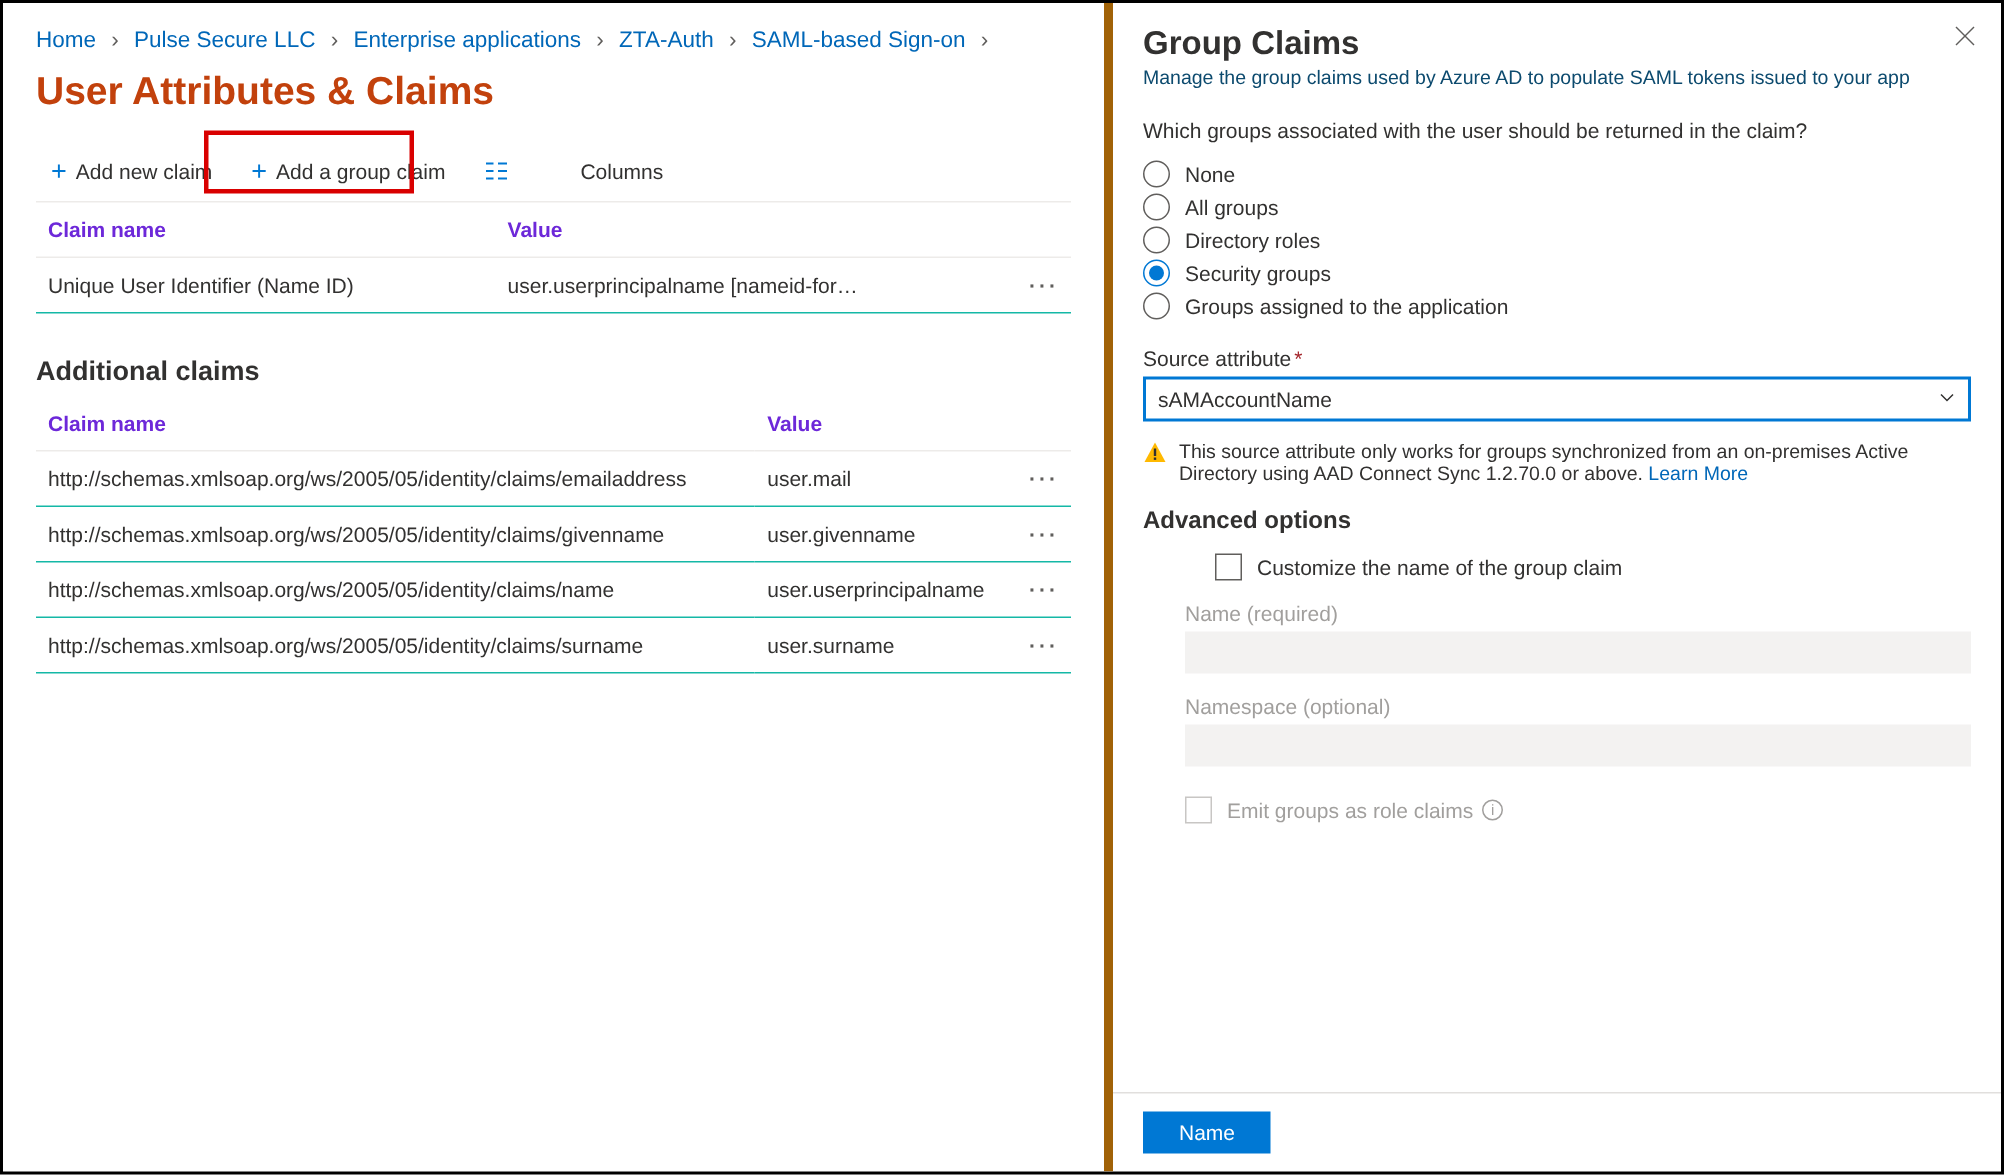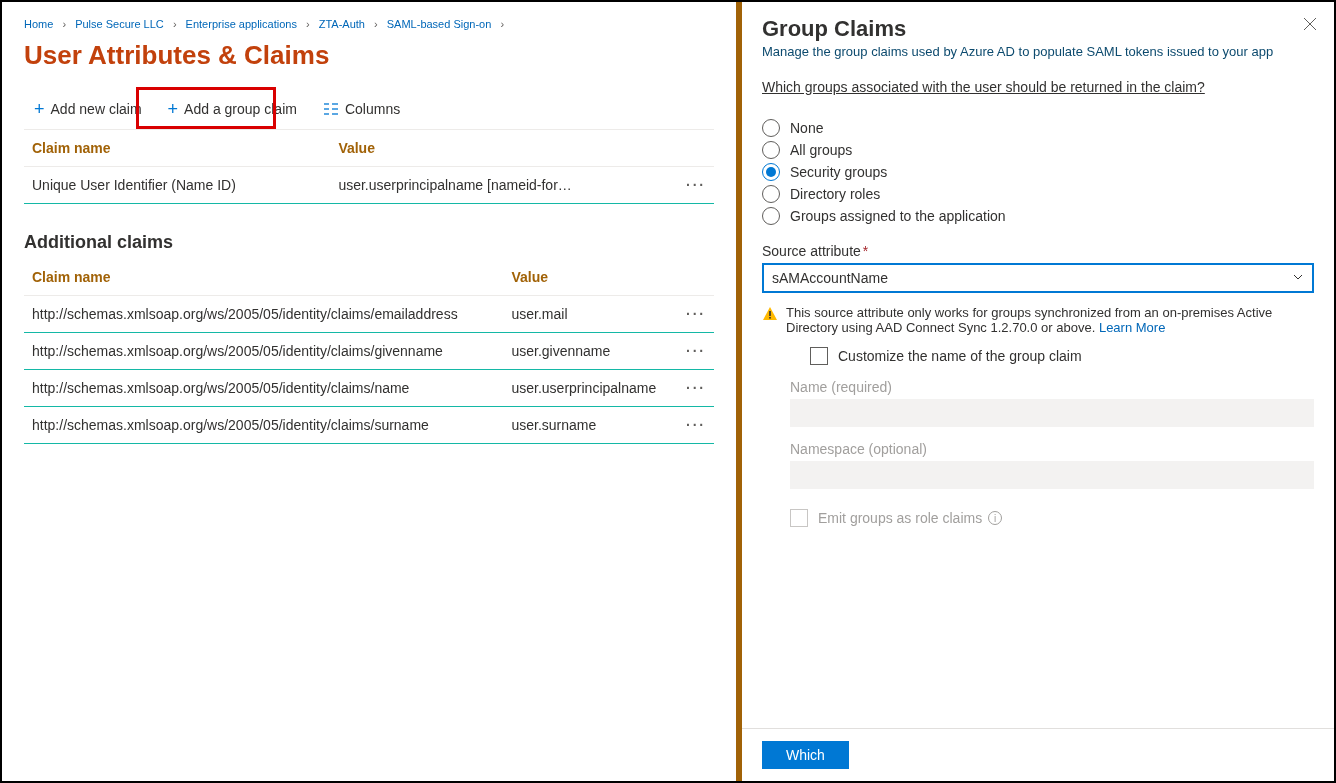--- a/index.html
+++ b/index.html
@@ -1,40 +1,40 @@
 <!DOCTYPE html>
 <html><head>
 <meta charset="utf-8">
 <style>
   * { box-sizing: border-box; }
   html, body { margin:0; padding:0; font-family: "Segoe UI", Arial, sans-serif; color:#323130; }
   body { width:1336px; height:783px; border:2px solid #000; position:relative; overflow:hidden; background:#fff; }
   .main { display:flex; width:100%; height:100%; }
   .left { flex:1; padding:10px 22px 0 22px; position:relative; }
   .right { width:598px; border-left:6px solid #a16207; display:flex; flex-direction:column; }
-  .breadcrumb { font-size:11px; color:#605e5c; padding:6px 0 10px 0; }
+  .breadcrumb { font-size:15px; color:#605e5c; padding:6px 0 10px 0; }
   .breadcrumb a { color:#0067b8; text-decoration:none; cursor:pointer; }
   .breadcrumb .sep { color:#605e5c; padding:0 6px; }
   h1.page-title { margin:0 0 24px 0; font-size:26px; font-weight:600; color:#c2410c; }
   .toolbar { display:flex; align-items:center; gap:0; border-bottom:1px solid #edebe9; padding-bottom:6px; }
   .toolbar .tbtn { display:flex; align-items:center; font-size:14px; color:#323130; padding:6px 10px; cursor:pointer; }
   .toolbar .tbtn .plus { color:#0078d4; font-size:18px; font-weight:400; margin-right:6px; line-height:14px; }
   .toolbar .tbtn .cols { color:#0078d4; margin-right:6px; display:inline-flex; }
   .highlight-box { position:absolute; border:3px solid #d90000; pointer-events:none; }
   .section-title { font-size:18px; font-weight:600; margin-top:28px; margin-bottom:6px; }
   table.claims { width:100%; border-collapse:collapse; }
-  table.claims th { text-align:left; font-size:14px; font-weight:600; padding:10px 8px; border-bottom:1px solid #edebe9; color:#a16207; }
+  table.claims th { text-align:left; font-size:14px; font-weight:600; padding:10px 8px; border-bottom:1px solid #edebe9; color:#6d28d9; }
   table.claims td { font-size:14px; padding:10px 8px; border-bottom:1px solid #14b8a6; color:#323130; }
   table.claims td.actions { width:30px; text-align:right; cursor:pointer; color:#605e5c; letter-spacing:2px; font-weight:bold;}
   .panel-head { padding:14px 20px 0 20px; position:relative; }
   .panel-title { font-size:22px; font-weight:600; margin:0; }
   .panel-sub { font-size:13px; color:#0c4a6e; margin:2px 0 14px 0; }
   .close-x { position:absolute; right:16px; top:14px; cursor:pointer; }
   .panel-body { flex:1; overflow:auto; padding:6px 20px 0 20px; }
-  .question { font-size:14px; margin-bottom:24px;text-decoration:underline; }
+  .question { font-size:14px; margin-bottom:12px; }
   .radio-row { display:flex; align-items:center; margin:4px 0; font-size:14px; cursor:pointer; }
   .radio { width:18px; height:18px; border:1px solid #605e5c; border-radius:50%; margin-right:10px; display:flex; align-items:center; justify-content:center; }
   .radio.checked { border-color:#0078d4; }
   .radio.checked .dot { width:10px; height:10px; background:#0078d4; border-radius:50%; }
   .field-label { font-size:14px; margin-top:18px; margin-bottom:4px; }
   .req { color:#a4262c; margin-left:2px; }
   .select { border:2px solid #0078d4; height:30px; display:flex; align-items:center; justify-content:space-between; padding:0 8px; font-size:14px; background:#fff; cursor:pointer; }
   .select .chev { }
   .warn { display:flex; align-items:flex-start; gap:8px; font-size:13px; color:#323130; margin-top:12px; }
   .warn .tri { color:#d18f00; flex-shrink:0; margin-top:1px;}
@@ -75,21 +75,21 @@
 
     <div class="toolbar">
       <div class="tbtn">
         <span class="plus">+</span>
         <span>Add new claim</span>
       </div>
       <div class="tbtn" style="margin-left:6px;">
         <span class="plus">+</span>
         <span>Add a group claim</span>
       </div>
-      <div class="tbtn" style="margin-left:6px;">
+      <div class="tbtn" style="margin-left:6px;gap:42px;">
         <span class="cols">
           <svg class="icon16" viewBox="0 0 16 16">
               <g stroke="#0078d4" stroke-width="1.3" fill="none">
                 <line x1="1" y1="3" x2="6" y2="3"></line>
                 <line x1="1" y1="8" x2="6" y2="8"></line>
                 <line x1="1" y1="13" x2="6" y2="13"></line>
                 <line x1="9" y1="3" x2="15" y2="3"></line>
                 <line x1="9" y1="8" x2="15" y2="8"></line>
                 <line x1="9" y1="13" x2="15" y2="13"></line>
               </g>
@@ -173,30 +173,30 @@
           </span>
         <span>None</span>
       </div>
       <div class="radio-row">
         <span class="radio">
             <span class="dot"></span>
           </span>
         <span>All groups</span>
       </div>
       <div class="radio-row">
+        <span class="radio">
+            <span class="dot"></span>
+          </span>
+        <span>Directory roles</span>
+      </div>
+      <div class="radio-row">
         <span class="radio checked">
             <span class="dot"></span>
           </span>
         <span>Security groups</span>
-      </div>
-      <div class="radio-row">
-        <span class="radio">
-            <span class="dot"></span>
-          </span>
-        <span>Directory roles</span>
       </div>
       <div class="radio-row">
         <span class="radio">
             <span class="dot"></span>
           </span>
         <span>Groups assigned to the application</span>
       </div>
 
       <div class="field-label">
         <span>Source attribute</span><span class="req">*</span>
@@ -217,20 +217,21 @@
               <rect x="7.2" y="5" width="1.6" height="5" fill="#323130"></rect>
               <rect x="7.2" y="11" width="1.6" height="1.6" fill="#323130"></rect>
             </svg>
         </span>
         <span>
           <span>This source attribute only works for groups synchronized from an on-premises Active Directory using AAD Connect Sync 1.2.70.0 or above.</span>
           <a>Learn More</a>
         </span>
       </div>
 
+      <div class="adv-title">Advanced options</div>
 
       <div class="check-row">
         <span class="checkbox"></span>
         <span>Customize the name of the group claim</span>
       </div>
 
       <div class="sub-form">
         <div class="sub-label">Name (required)</div>
         <div class="disabled-input"></div>
         <div class="sub-label">Namespace (optional)</div>
@@ -238,16 +239,16 @@
 
         <div class="emit-row">
           <span class="checkbox disabled" style="margin-right:10px;"></span>
           <span>Emit groups as role claims</span>
           <span class="info-circ">i</span>
         </div>
       </div>
     </div>
 
     <div class="panel-foot">
-      <button class="save-btn">Which</button>
+      <button class="save-btn">Name</button>
     </div>
   </div>
 </div>
 
 </body></html>

